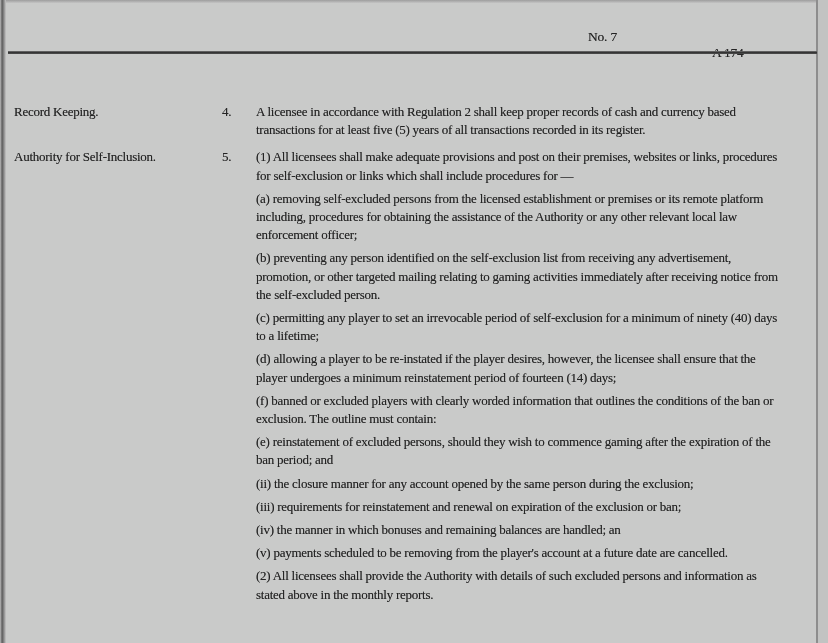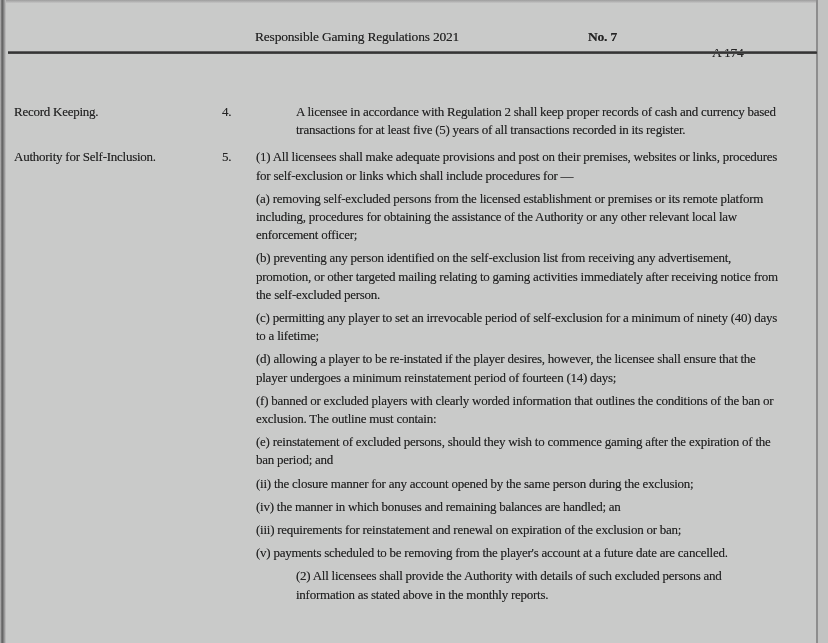--- a/index.html
+++ b/index.html
@@ -43,21 +43,21 @@
   
   .running-header {
     position: absolute;
     top: 29px; left: 0;
     width: 828px; height: 18px;
     font-size: 13.5px;
     letter-spacing: -0.2px;
     text-shadow: 0 0 0.6px rgba(40,40,40,0.55);
   }
   .rh-title  { position: absolute; left: 255px; top: 0; }
-  .rh-issue  { position: absolute; left: 588px; top: 0; font-weight: bold; }
+  .rh-issue  { position: absolute; left: 588px; top: 0; }
   .rh-page   { position: absolute; left: 712px; top: 0; margin-top: 16px; }
   .header-rule {
     position: absolute;
     left: 8px; top: 51px;
     width: 809px; height: 3px;
     background: linear-gradient(to bottom, #767676, #2e2e2e 55%, #555555);
   }
   
   .doc-content {
     position: absolute;
@@ -77,33 +77,31 @@
     padding-left: 14px;
   }
   .section-number {
     text-align: left;
   }
   .para {
     margin: 0 0 5px 0;
   }
   .para:last-child {
     margin-bottom: 0;
-    margin-left: 40px;
   }
 </style>
 </head>
 <body>
 
 <div class="edge-top"></div>
 <div class="edge-right-area"></div>
 <div class="edge-right-line"></div>
 <div class="edge-left"></div>
 
 <div class="running-header">
-  <span class="rh-title">Responsible Gaming Regulations 2021</span>
   <span class="rh-issue">No. 7</span>
   <span class="rh-page">A 174</span>
 </div>
 <div class="header-rule"></div>
 
 <div class="doc-content">
 
   <div class="section-row">
     <div class="margin-label">Record Keeping.</div>
     <div class="section-number">4.</div>
@@ -117,20 +115,20 @@
     <div class="section-number">5.</div>
     <div>
       <p class="para">(1) All licensees shall make adequate provisions and post on their premises, websites or links, procedures for self-exclusion or links which shall include procedures for —</p>
       <p class="para">(a) removing self-excluded persons from the licensed establishment or premises or its remote platform including, procedures for obtaining the assistance of the Authority or any other relevant local law enforcement officer;</p>
       <p class="para">(b) preventing any person identified on the self-exclusion list from receiving any advertisement, promotion, or other targeted mailing relating to gaming activities immediately after receiving notice from the self-excluded person.</p>
       <p class="para">(c) permitting any player to set an irrevocable period of self-exclusion for a minimum of ninety (40) days to a lifetime;</p>
       <p class="para">(d) allowing a player to be re-instated if the player desires, however, the licensee shall ensure that the player undergoes a minimum reinstatement period of fourteen (14) days;</p>
       <p class="para">(f) banned or excluded players with clearly worded information that outlines the conditions of the ban or exclusion. The outline must contain:</p>
       <p class="para">(e) reinstatement of excluded persons, should they wish to commence gaming after the expiration of the ban period; and</p>
       <p class="para">(ii) the closure manner for any account opened by the same person during the exclusion;</p>
+      <p class="para">(iii) requirements for reinstatement and renewal on expiration of the exclusion or ban;</p>
       <p class="para">(iv) the manner in which bonuses and remaining balances are handled; an</p>
-      <p class="para">(iii) requirements for reinstatement and renewal on expiration of the exclusion or ban;</p>
       <p class="para">(v) payments scheduled to be removing from the player's account at a future date are cancelled.</p>
       <p class="para">(2) All licensees shall provide the Authority with details of such excluded persons and information as stated above in the monthly reports.</p>
     </div>
   </div>
 
 </div>
 
 </body></html>

